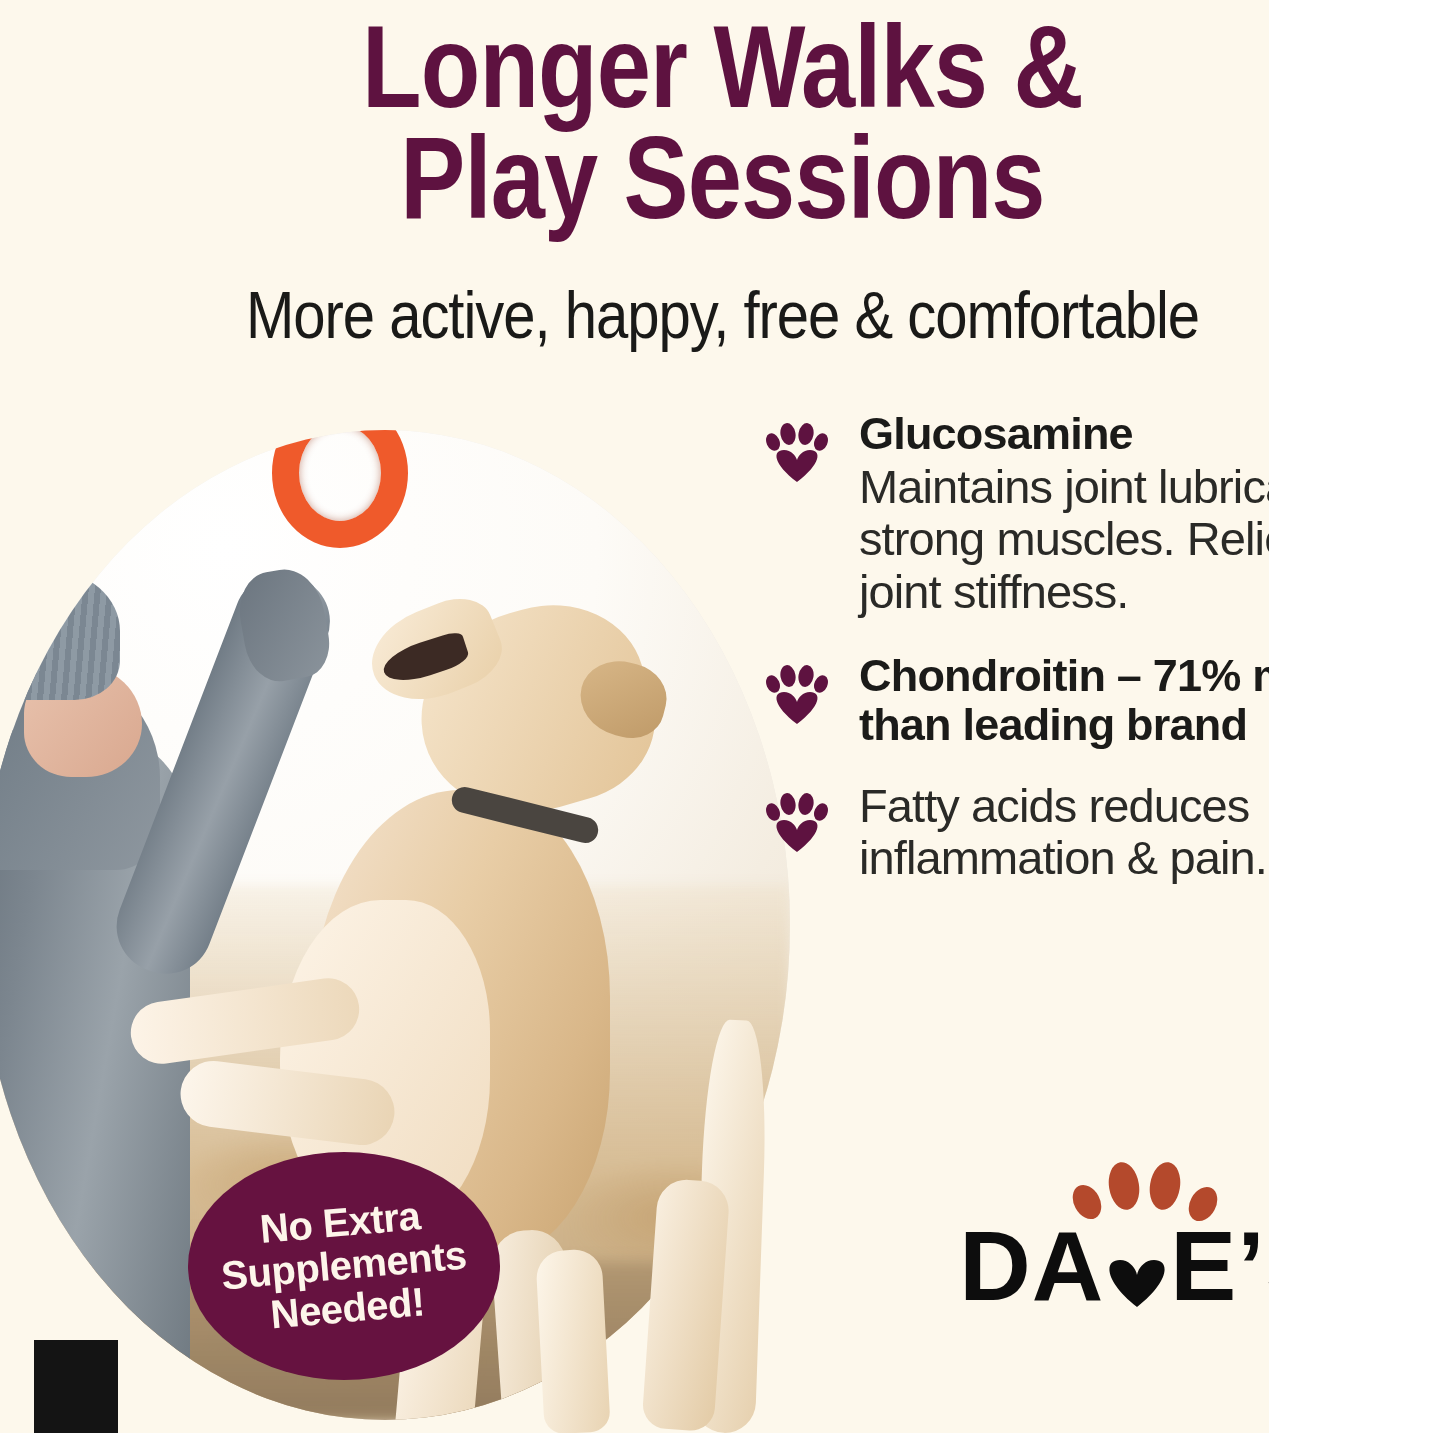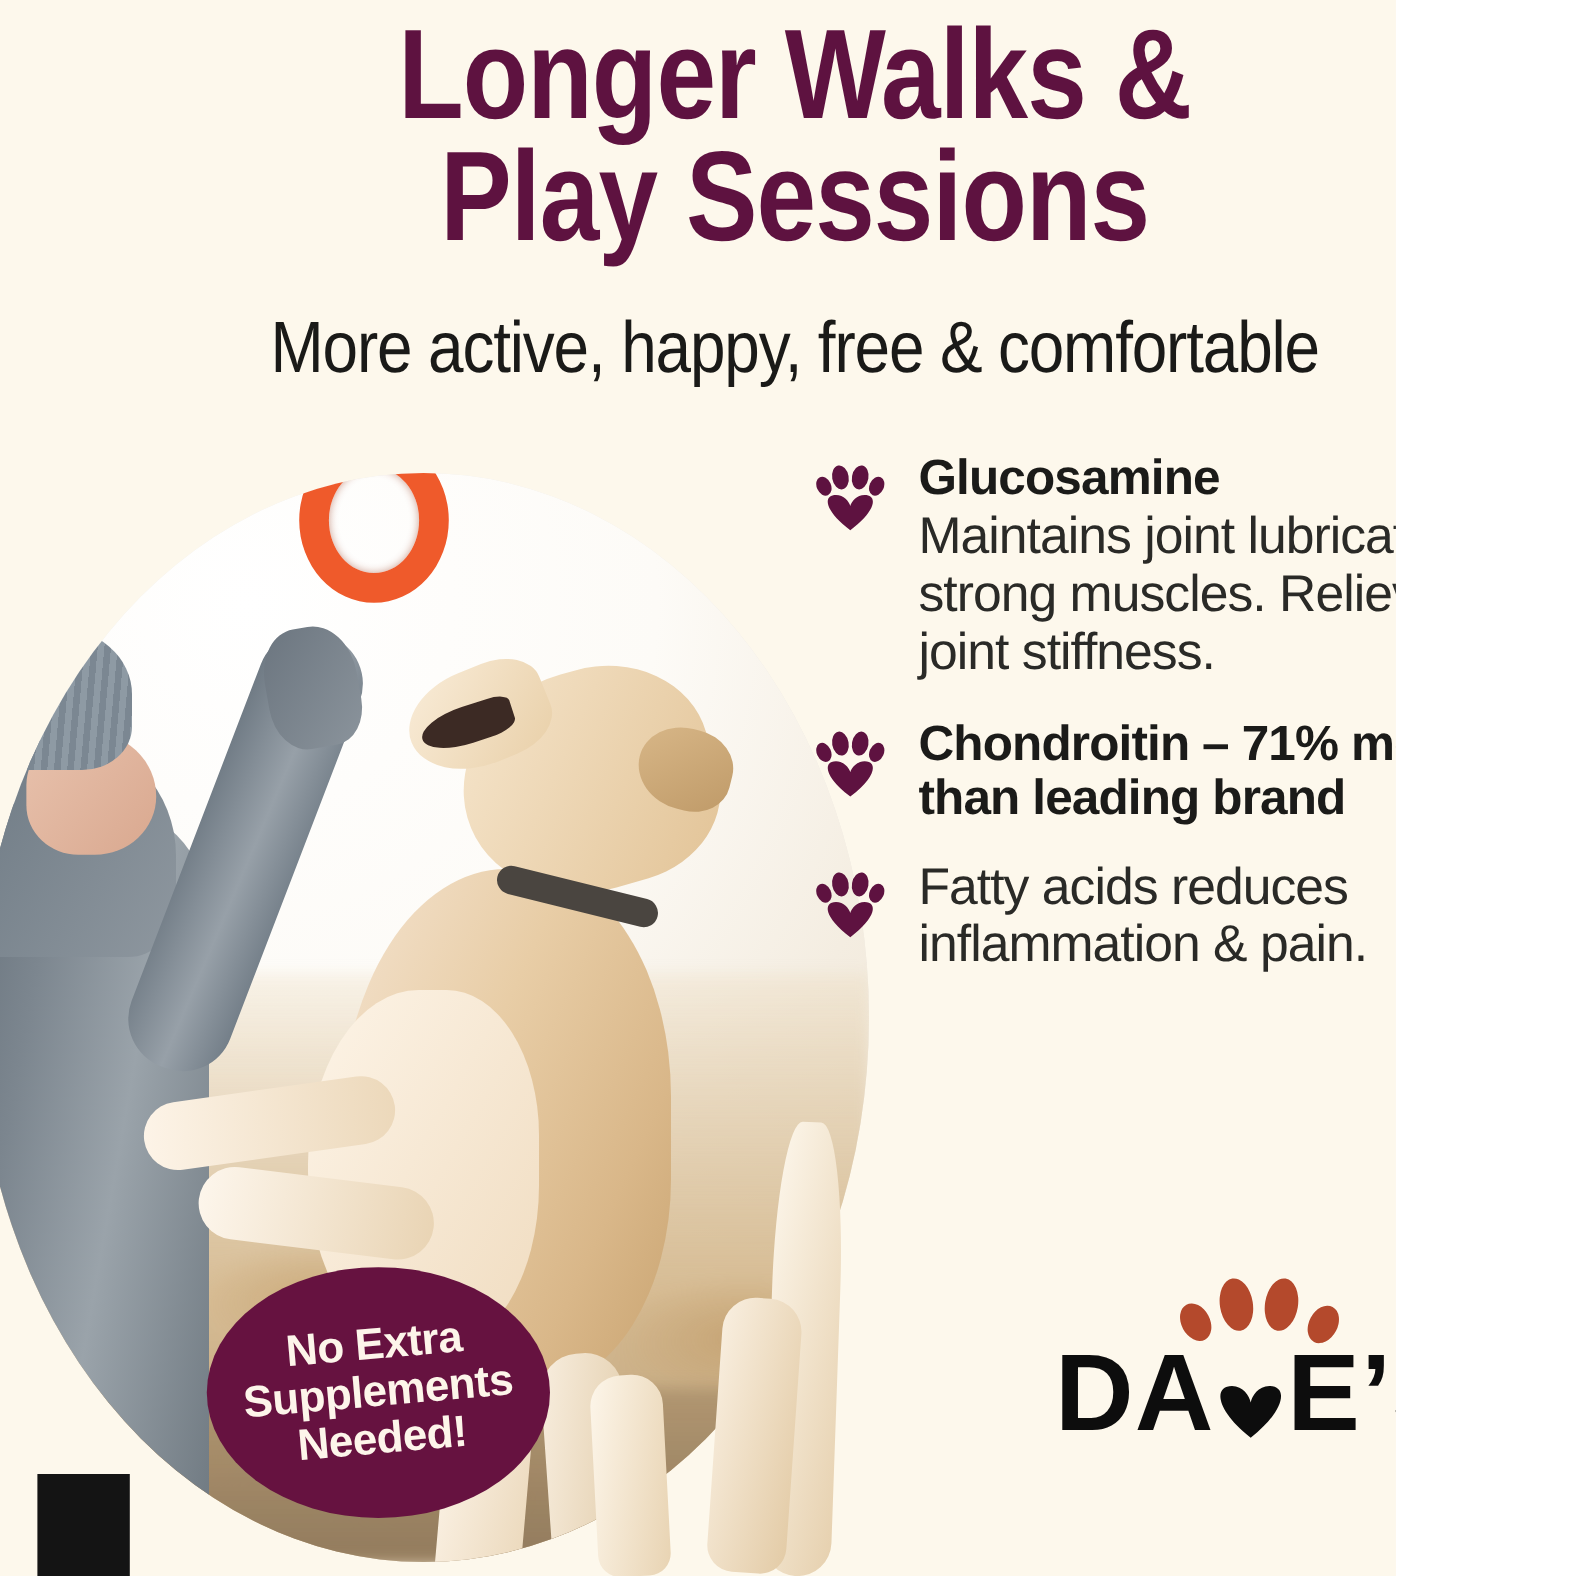--- a/index.html
+++ b/index.html
@@ -259,21 +259,21 @@
     font-size: 40px;
     line-height: 1.08;
     text-align: center;
     transform: rotate(-5deg);
     letter-spacing: -0.5px;
   }
 
   
   .benefits {
     position: absolute;
-    left: 740px;
+    left: 764px;
     top: 410px;
     width: 660px;
   }
   .benefit { position: relative; padding-left: 95px; margin-bottom: 8px; }
   .benefit .paw { position: absolute; left: 0px; top: 12px; width: 66px; height: 62px; }
   .b-title {
     color: #1b1b19;
     font-weight: bold;
     font-size: 45px;
     line-height: 1.08;

